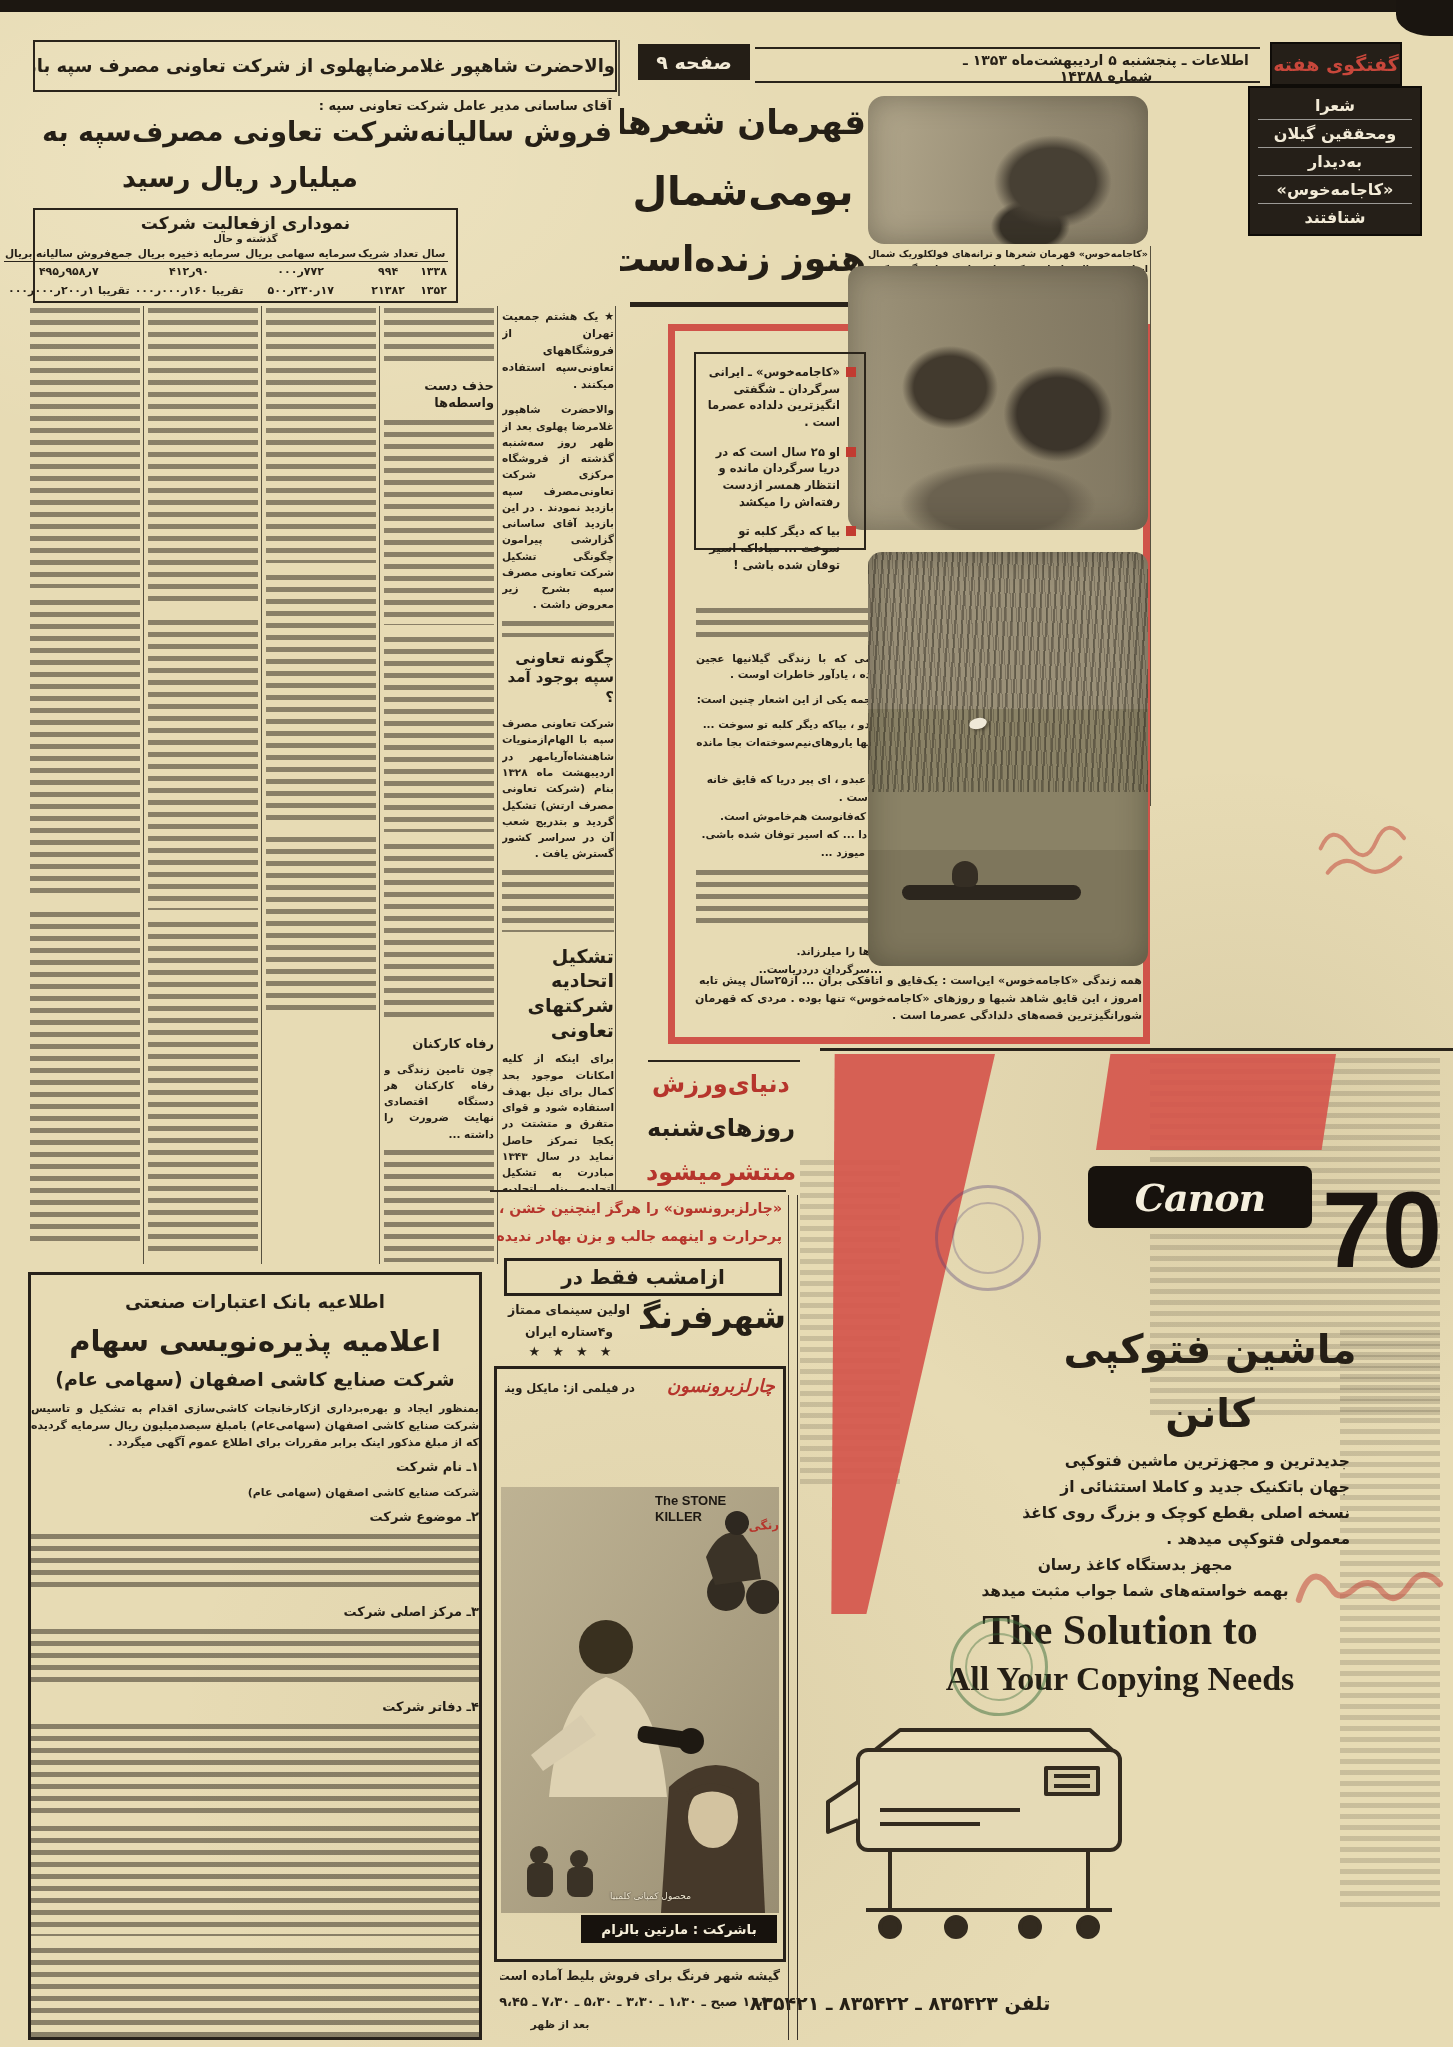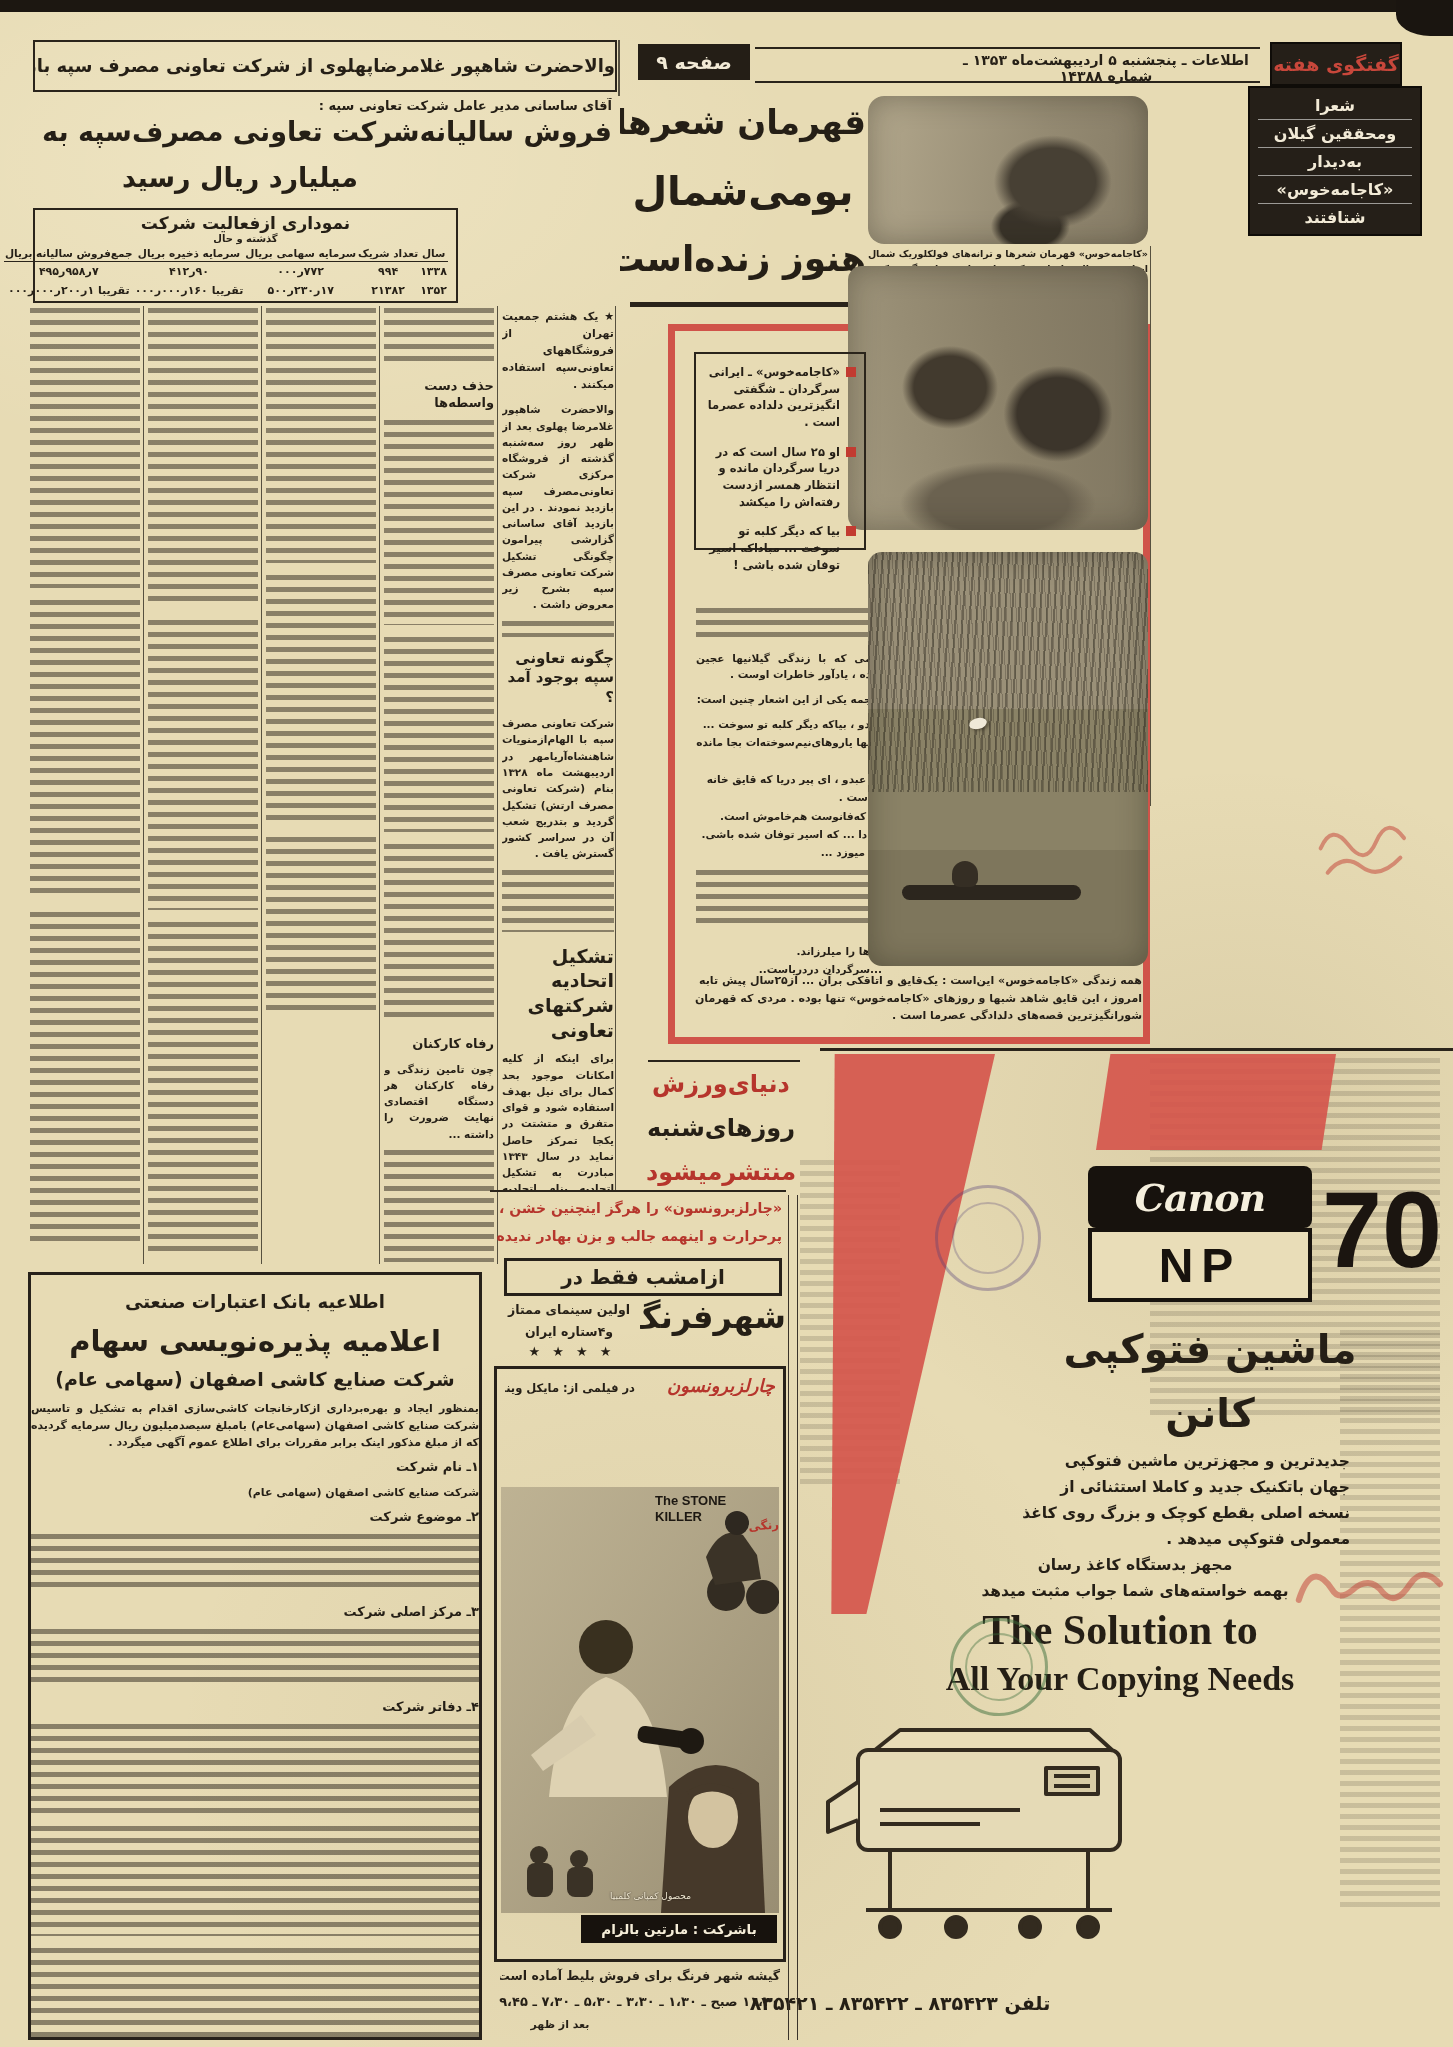--- a/index.html
+++ b/index.html
@@ -219,23 +219,20 @@
   <div class="abs sk-l" style="left:1150px;top:1058px;width:290px;height:360px;"></div>
   <div class="abs sk-l" style="left:800px;top:1160px;width:100px;height:330px;"></div>
   <div class="abs sk-l" style="left:1340px;top:1330px;width:100px;height:580px;"></div>
 
   <div class="abs" style="left:828px;top:1054px;width:167px;height:560px;background:#d5564c;opacity:.92;clip-path:polygon(4% 0,100% 0,23% 100%,2% 100%);"></div>
   <div class="abs" style="left:1096px;top:1054px;width:240px;height:96px;background:#d5564c;opacity:.92;clip-path:polygon(6% 0,100% 0,94% 100%,0 100%);"></div>
 
   <div class="abs" style="left:1088px;top:1166px;width:224px;height:62px;background:#17120d;border-radius:8px;display:flex;align-items:center;justify-content:center;z-index:5;">
     <span style="color:#f5efdd;font:bold italic 38px 'DejaVu Serif',serif;letter-spacing:-1px;">Canon</span>
   </div>
-  <div class="abs" style="left:1088px;top:1228px;width:224px;height:74px;border:4px solid #17120d;background:#e9ddb8;box-sizing:border-box;display:flex;align-items:center;justify-content:center;z-index:5;">
-    <span class="b" style="font-size:48px;letter-spacing:8px;color:#17120d;font-family:'Liberation Sans',sans-serif;">NP</span>
-  </div>
   <div class="abs ctr b" style="left:1312px;top:1152px;width:140px;height:160px;font-size:108px;line-height:156px;color:#1b1510;font-family:'Liberation Sans',sans-serif;z-index:5;">70</div>
 
   <div class="abs ctr b nowrap" style="left:1060px;top:1326px;width:300px;height:62px;font-size:40px;">ماشین فتوکپی</div>
   <div class="abs ctr b nowrap" style="left:1060px;top:1390px;width:300px;height:58px;font-size:40px;">کانن</div>
 
   <div class="abs rt b" style="left:920px;top:1448px;width:430px;font-size:15.5px;line-height:26px;">جدیدترین و مجهزترین ماشین فتوکپی</div>
   <div class="abs rt b" style="left:920px;top:1474px;width:430px;font-size:15.5px;line-height:26px;">جهان باتکنیک جدید و کاملا استثنائی از</div>
   <div class="abs rt b" style="left:920px;top:1500px;width:430px;font-size:15.5px;line-height:26px;">نسخه اصلی بقطع کوچک و بزرگ روی کاغذ</div>
   <div class="abs rt b" style="left:920px;top:1526px;width:430px;font-size:15.5px;line-height:26px;">معمولی فتوکپی میدهد .</div>
   <div class="abs ctr b" style="left:960px;top:1556px;width:350px;font-size:15.5px;">مجهز بدستگاه کاغذ رسان</div>

